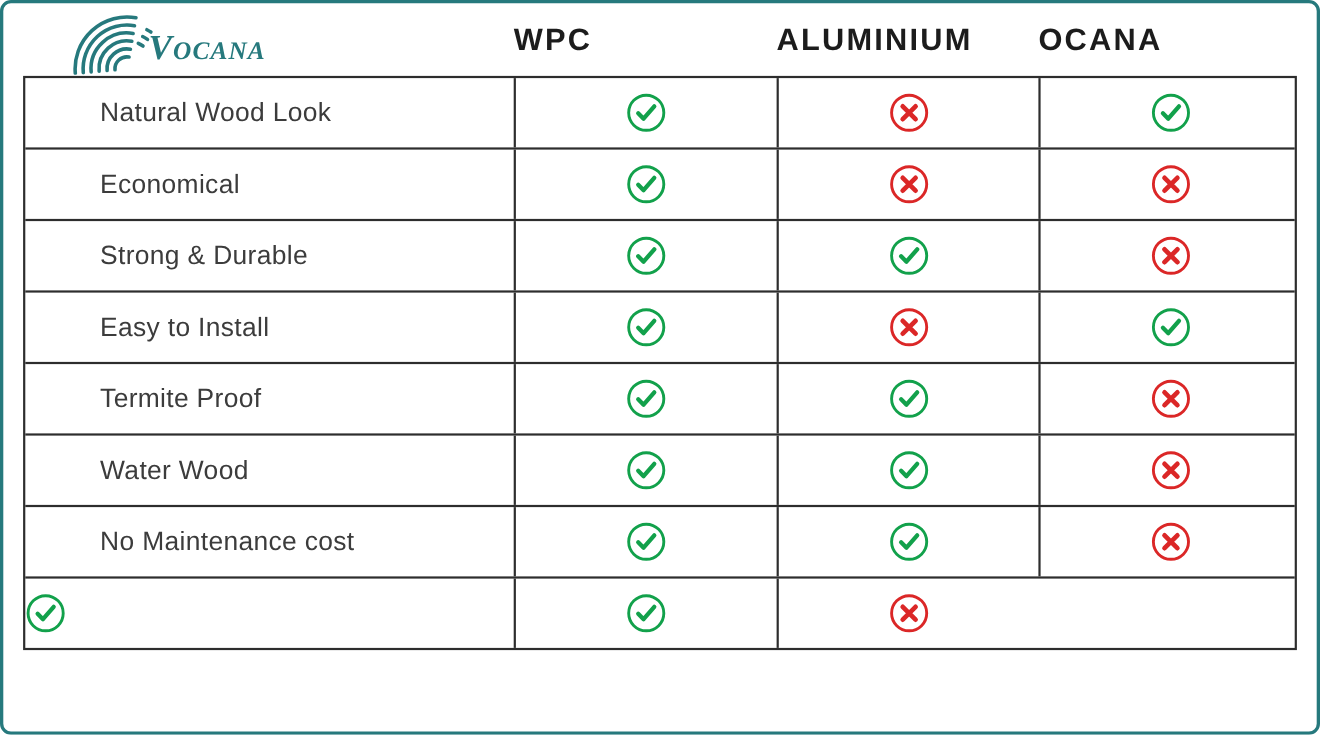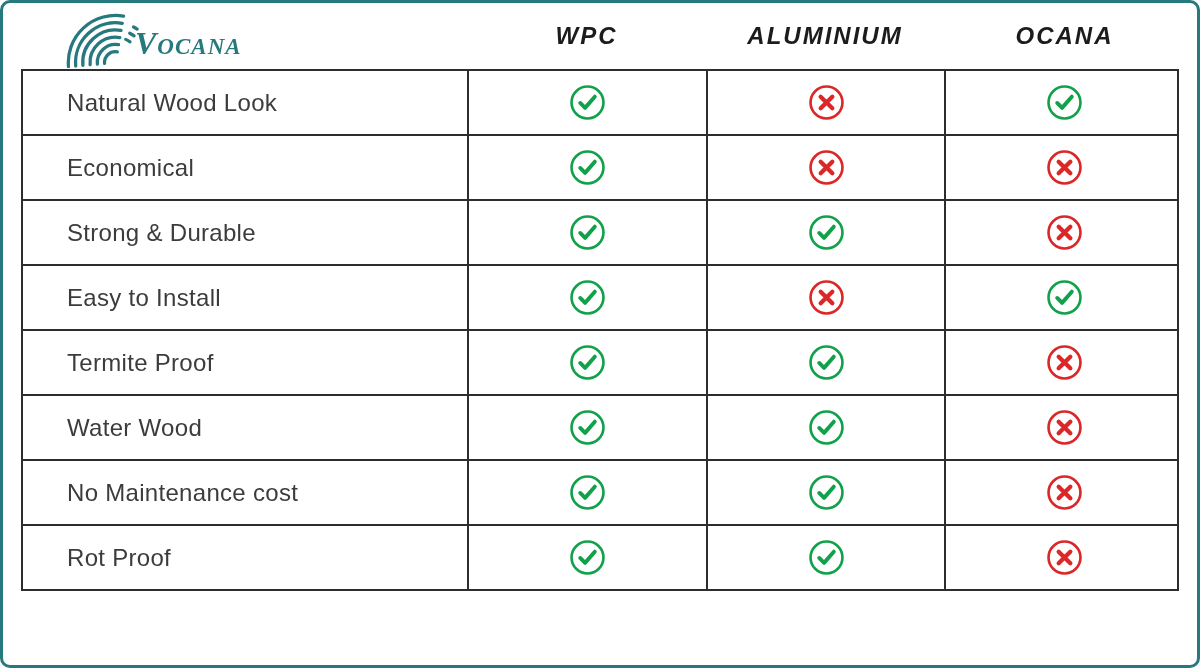--- a/index.html
+++ b/index.html
@@ -44,26 +44,24 @@
     color: var(--brand-teal, #26797d);
     letter-spacing: 1px;
     margin-left: -6px;
     margin-bottom: 9px;
     line-height: 1;
     white-space: nowrap;
   }
   .logo-text .big-v  { font-size: 32px; }
   .logo-text .rest   { font-size: 23px; }
   .col-header {
-    text-align: center;
-    font-size: 24px;
+    font-size: 28px;
     font-weight: bold;
     letter-spacing: 2px;
     color: var(--header-text, #1c1c1c);
-    font-style: italic;
   }
   
   .table {
     margin: 0 18px;
     border: 2px solid var(--table-border, #2d2d2d);
     background: #ffffff;
   }
   .row {
     display: grid;
     grid-template-columns: 444px 239px 238px 239px;
@@ -73,21 +71,21 @@
   .cell {
     display: flex;
     align-items: center;
     box-sizing: border-box;
   }
   .cell + .cell {
     border-left: 2px solid var(--table-border, #2d2d2d);
     justify-content: center;
   }
   .label-cell {
-    padding-left: 44px;
+    padding-left: 68px;
     font-size: 24px;
     letter-spacing: 0.3px;
     color: var(--label-text, #3c3c3c);
   }
   .mark-icon { display: block; }
 </style>
 </head>
 <body>
 
 <div class="frame">
@@ -265,21 +263,20 @@
           </div>
     <div class="cell mark-cell">
             <svg class="mark-icon" width="37" height="37" viewBox="0 0 38 38">
               <circle cx="19" cy="19" r="16.4" fill="none" stroke="#db2727" stroke-width="2.7"></circle>
               <path d="M13 13 L25 25 M25 13 L13 25" fill="none" stroke="#db2727" stroke-width="4.4" stroke-linecap="round"></path>
             </svg>
           </div>
   </div>
 
   <div class="row">
-    <div class="cell label-cell">Rot Proof</div>
     <div class="cell mark-cell">
             <svg class="mark-icon" width="37" height="37" viewBox="0 0 38 38">
               <circle cx="19" cy="19" r="16.4" fill="none" stroke="#12a14b" stroke-width="2.7"></circle>
               <path d="M11.5 19.5 L16.5 24.5 L26.5 13" fill="none" stroke="#12a14b" stroke-width="4" stroke-linecap="round" stroke-linejoin="round"></path>
             </svg>
           </div>
     <div class="cell mark-cell">
             <svg class="mark-icon" width="37" height="37" viewBox="0 0 38 38">
               <circle cx="19" cy="19" r="16.4" fill="none" stroke="#12a14b" stroke-width="2.7"></circle>
               <path d="M11.5 19.5 L16.5 24.5 L26.5 13" fill="none" stroke="#12a14b" stroke-width="4" stroke-linecap="round" stroke-linejoin="round"></path>

